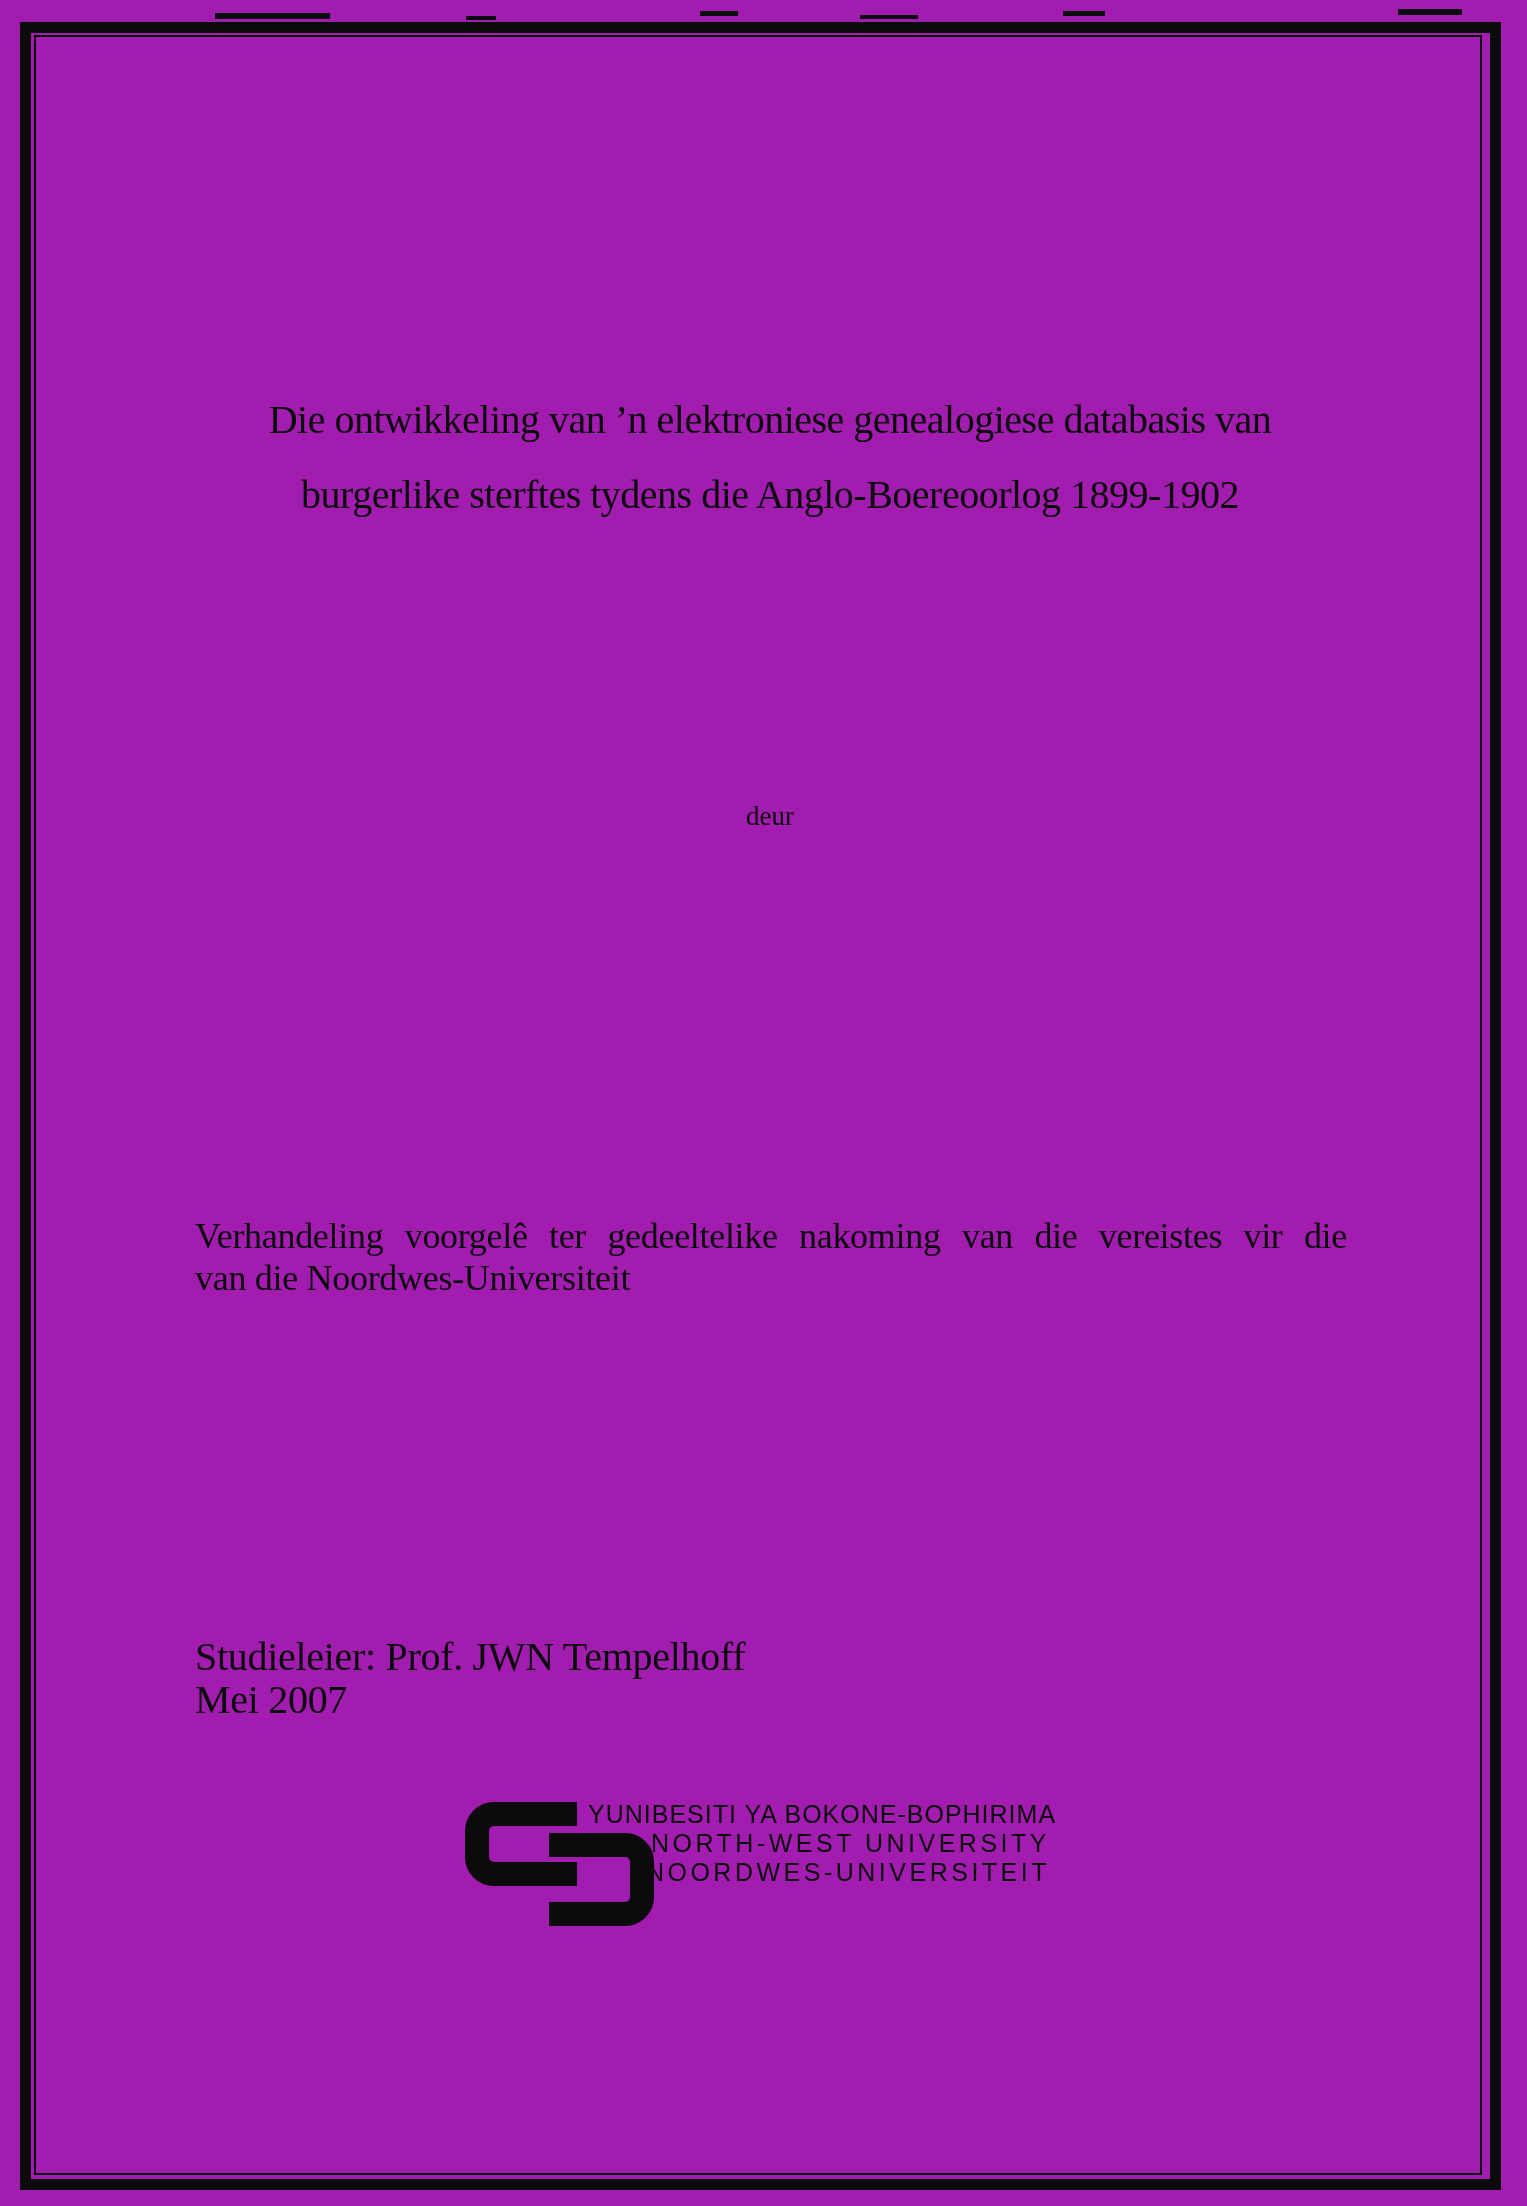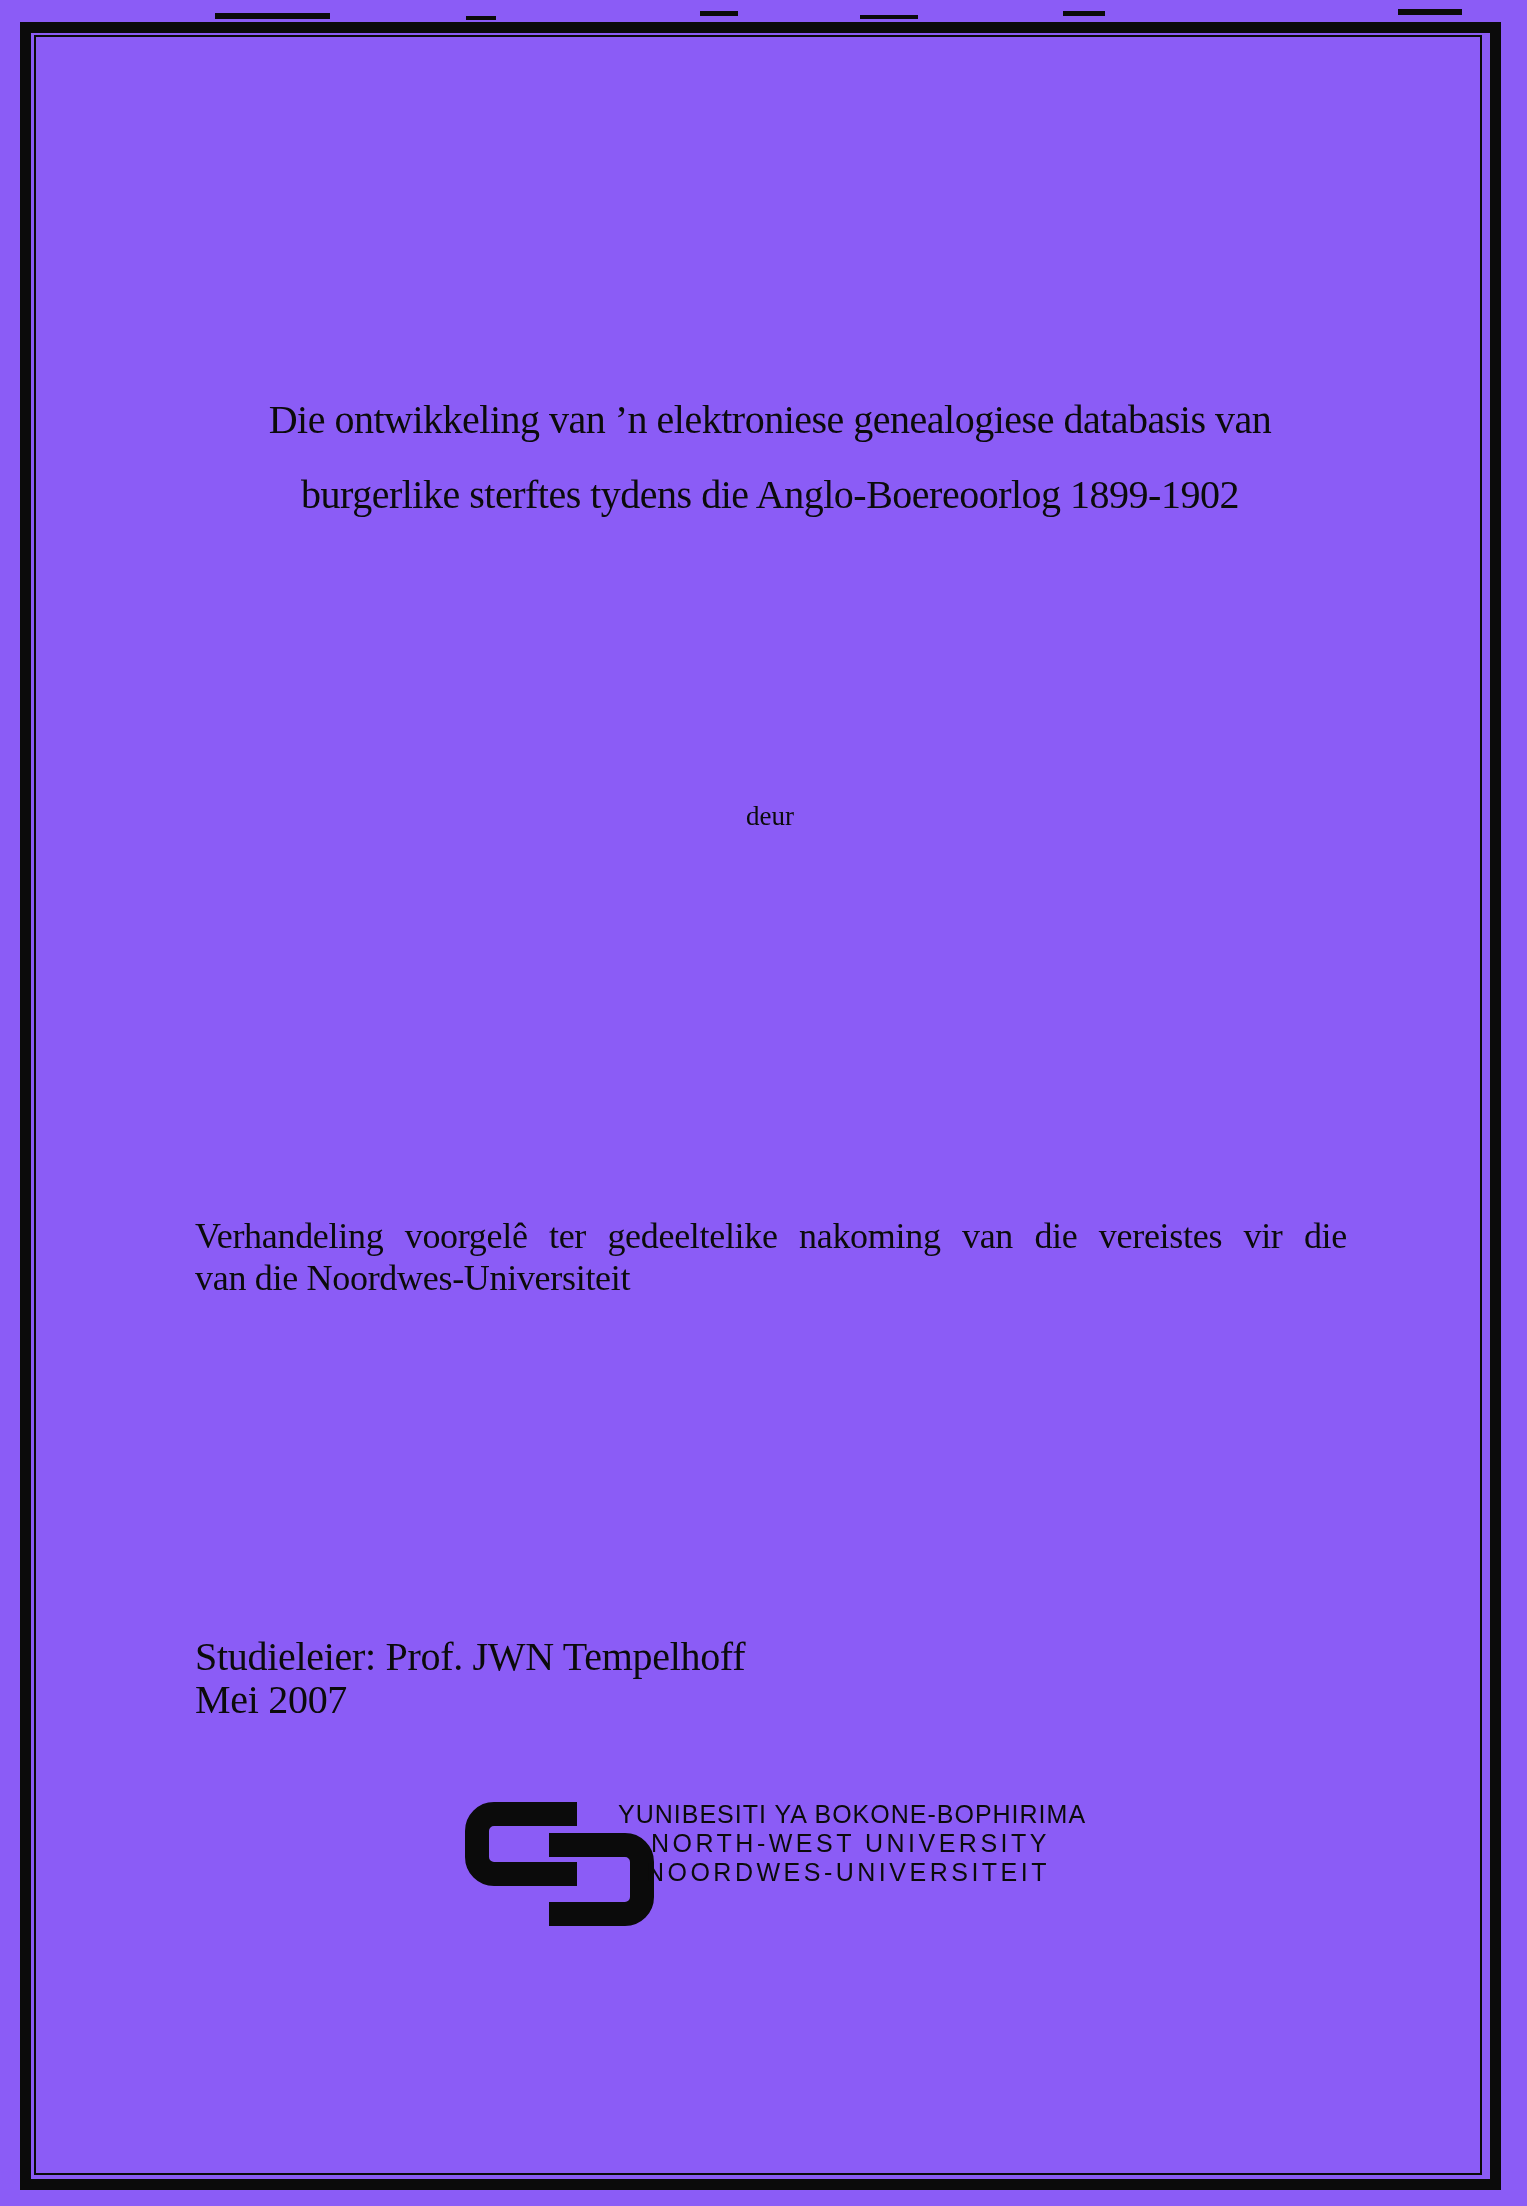--- a/index.html
+++ b/index.html
@@ -5,21 +5,21 @@
   * { margin: 0; padding: 0; box-sizing: border-box; }
   html, body { background: #ffffff; }
   body {
     width: 1527px; height: 2206px;
     position: relative;
     font-family: "Liberation Serif", "DejaVu Serif", serif;
     color: #0b0b0b;
   }
   .page {
     position: absolute; inset: 0;
-    background: #8b5cf6;
+    background: #a21caf;
     overflow: hidden;
   }
   
   .frame-outer {
     position: absolute;
     left: 20px; top: 22px; right: 26px; bottom: 16px;
     border: 11px solid #0b0b0b;
   }
   .frame-inner {
     position: absolute;
@@ -73,21 +73,21 @@
     position: absolute; left: 465px; top: 1802px;
     width: 192px; height: 127px;
   }
   .logo-text {
     position: absolute; left: 588px; top: 1800px; width: 462px;
     font-family: "Liberation Sans", "DejaVu Sans", sans-serif;
     font-size: 25px; line-height: 29px;
     text-align: right; color: #0b0b0b;
     white-space: nowrap;
   }
-  .lt1 { letter-spacing: 1px; margin-left: 30px; }
+  .lt1 { letter-spacing: 1px; }
   .lt2, .lt3 { letter-spacing: 3.5px; }
 </style>
 </head>
 <body>
 
 <div class="page">
 
   <div class="artifact a1"></div>
   <div class="artifact a2"></div>
   <div class="artifact a3"></div>

